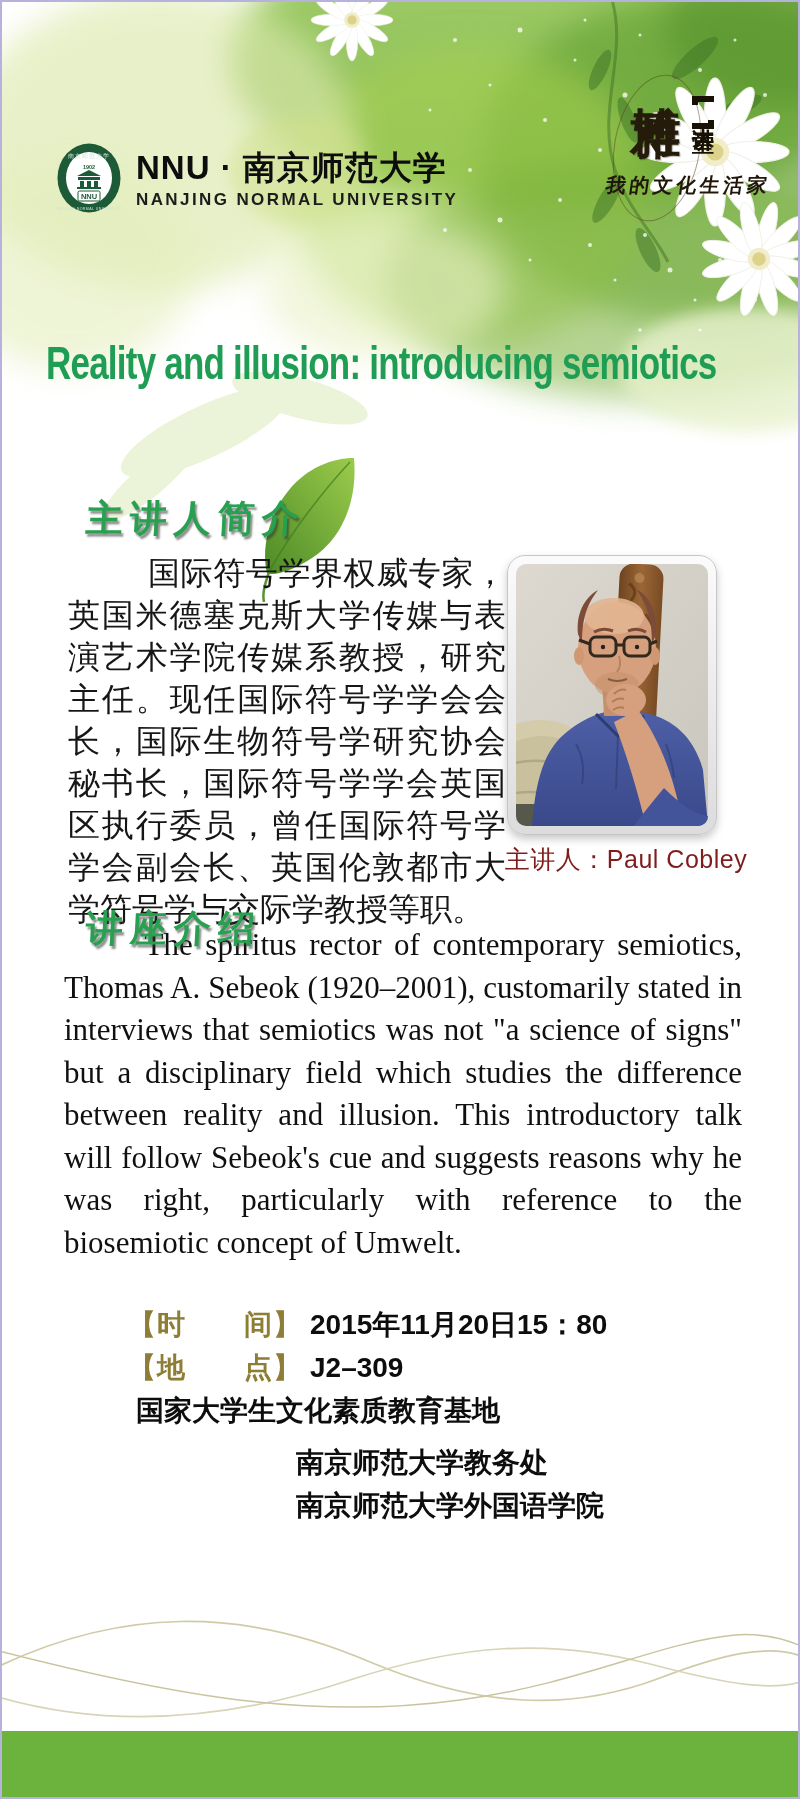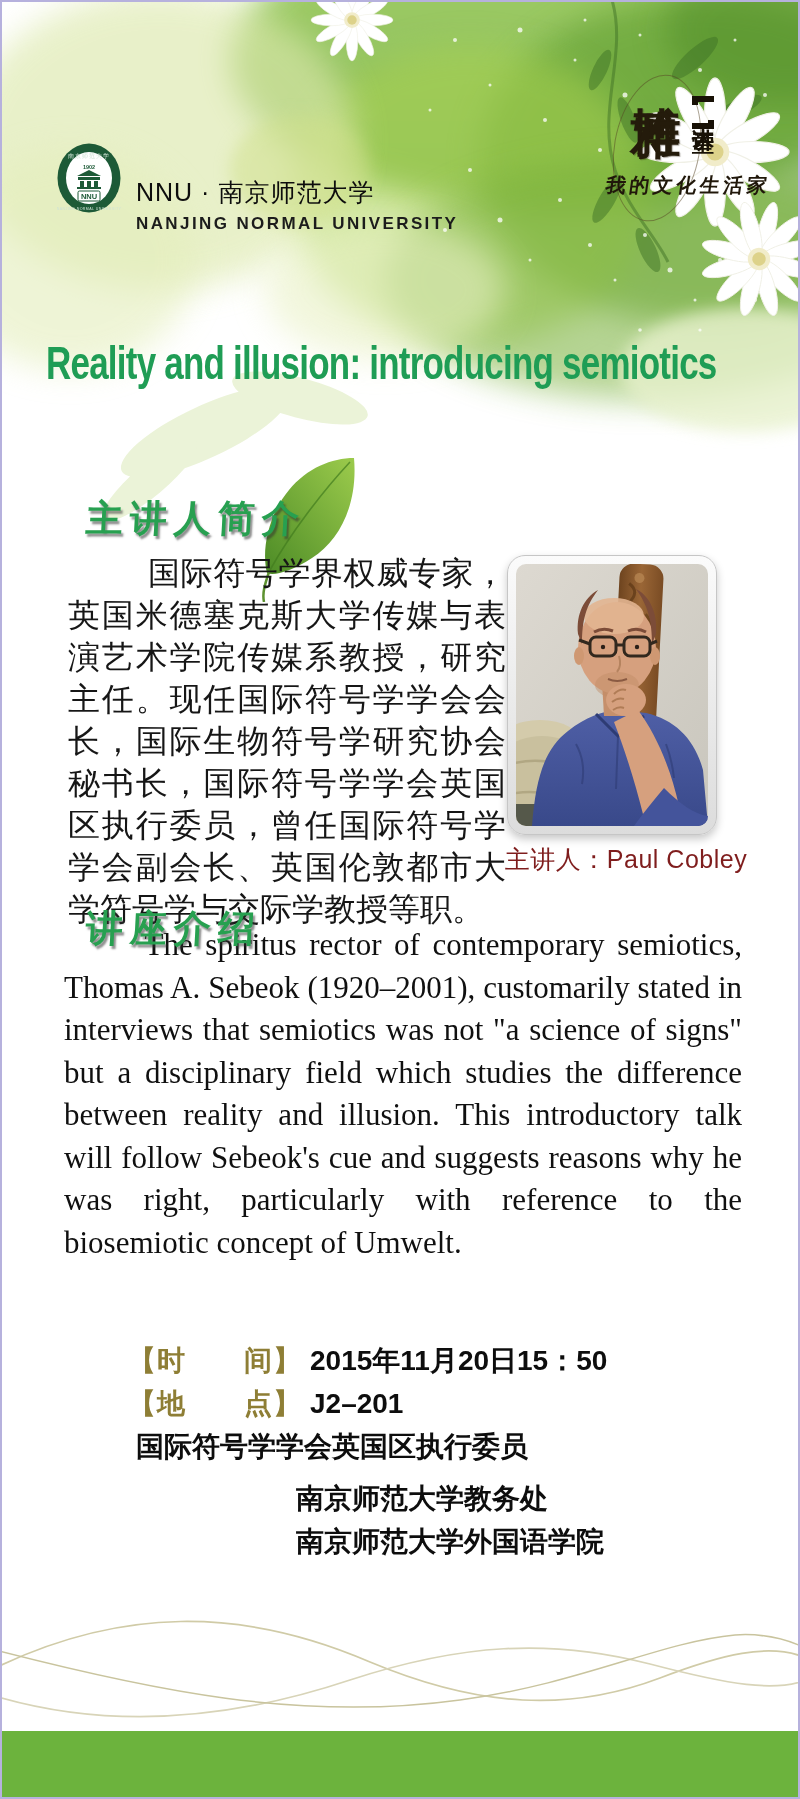--- a/index.html
+++ b/index.html
@@ -8,21 +8,21 @@
     background:#ffffff; box-sizing:border-box;
     border:2px solid #b6b1dd;
     font-family:"Liberation Sans", sans-serif;
   }
   .abs{position:absolute;}
   
   .header-art{position:absolute; top:-2px; left:-2px; z-index:0;}
   
   .seal{left:54px; top:140px; z-index:2;}
   .uni-name{left:134px; top:146px; z-index:2; color:#0d0d0d;}
-  .uni-name .cn{font-size:25px; font-weight:normal; letter-spacing:1px; line-height:40px; white-space:nowrap;margin-top:24px;}
+  .uni-name .cn{font-size:33px; font-weight:bold; letter-spacing:1px; line-height:40px; white-space:nowrap;}
   .uni-name .en{font-size:17px; font-weight:600; letter-spacing:2.4px; color:#1c1c1c; margin-top:2px; white-space:nowrap;}
   
   .boya{z-index:2;}
   .boya-ring{left:612px; top:72px; width:84px; height:146px; border:1.5px solid rgba(86,68,36,.5);
     border-radius:50%; transform:rotate(10deg); z-index:1;}
   .boya-main{left:624px; top:64px; writing-mode:vertical-rl; text-orientation:upright;
     font-family:"Liberation Serif", serif; font-size:50px; font-weight:bold; color:#241b0b;
     letter-spacing:4px; line-height:60px; text-shadow:1px 1px 1px rgba(36,27,11,.35);}
   .boya-bracket{left:684px; top:94px; width:34px; display:flex; flex-direction:column; align-items:center;}
   .brk-top{width:22px; height:9px; border-top:6px solid #181106; border-left:6px solid #181106; box-sizing:border-box;}
@@ -49,21 +49,21 @@
     background:linear-gradient(#fbfbfb,#dcdcdc); border:1px solid #c6c6c6; border-radius:18px;
     padding:8px; box-shadow:0 4px 8px rgba(0,0,0,.22); z-index:2;}
   .photo-inner{width:192px; height:262px; border-radius:10px; overflow:hidden;}
   .photo-caption{left:610px; top:841px; transform:translateX(-50%); white-space:nowrap;
     font-size:25px; color:#7f1d1d; z-index:2; letter-spacing:.5px;margin-left:14px;}
   
   .desc{left:62px; top:922px; width:678px; z-index:2;
     font-family:"Liberation Serif","DejaVu Serif", serif;
     font-size:31px; line-height:42.5px; color:#101010; text-align:justify; text-indent:2.6em;}
   
-  .info{left:126px; top:1304px; z-index:2;margin-top:36px;}
+  .info{left:126px; top:1304px; z-index:2;}
   .info-row{display:flex; align-items:baseline; height:43px;}
   .info-label{font-size:28px; font-weight:bold; color:#8e7e35; letter-spacing:1px; white-space:nowrap;}
   .info-value{font-size:28px; font-weight:bold; color:#0d0d0d; margin-left:8px; white-space:nowrap;}
   .info-extra{padding-left:168px; font-size:28px; font-weight:bold; color:#0d0d0d; height:43px;
     display:flex; align-items:center; white-space:nowrap;}
   .info-extra.first{margin-top:6px;text-align:right;}
   
   .waves{left:-2px; top:1598px; z-index:1;}
   .footer-bar{left:0; top:1729px; width:796px; height:66px; background:#6cb33d; z-index:2;}
 </style>
@@ -291,28 +291,28 @@
     </div>
   </div>
   <div class="abs photo-caption">主讲人：Paul Cobley</div>
 
   <div class="abs sec-heading h-lecture">讲座介绍</div>
   <div class="abs desc">The spiritus rector of contemporary semiotics, Thomas A. Sebeok (1920–2001), customarily stated in interviews that semiotics was not "a science of signs" but a disciplinary field which studies the difference between reality and illusion. This introductory talk will follow Sebeok's cue and suggests reasons why he was right, particularly with reference to the biosemiotic concept of Umwelt.</div>
 
   <div class="abs info">
     <div class="info-row">
       <span class="info-label">【时　　间】</span>
-      <span class="info-value">2015年11月20日15：50</span>
+      <span class="info-value">2015年11月20日15：80</span>
     </div>
     <div class="info-row">
       <span class="info-label">【地　　点】</span>
-      <span class="info-value">J2–201</span>
+      <span class="info-value">J2–309</span>
     </div>
     <div class="info-row">
-      <span class="info-value">国际符号学学会英国区执行委员</span>
+      <span class="info-value">国家大学生文化素质教育基地</span>
     </div>
     <div class="info-extra first">南京师范大学教务处</div>
     <div class="info-extra">南京师范大学外国语学院</div>
   </div>
 
   <svg class="abs waves" width="804" height="132" viewBox="0 0 804 132">
     <path d="M-5,68 C120,8 240,6 370,62 C480,108 570,112 660,78 C720,55 770,42 806,58" fill="none" stroke="#d0cba7" stroke-width="1.7"></path>
     <path d="M-5,96 C110,130 230,120 350,80 C460,44 550,38 650,64 C730,85 775,92 806,80" fill="none" stroke="#d8d4b8" stroke-width="1.7"></path>
     <path d="M-5,50 C150,90 300,122 460,100 C580,84 660,42 735,35 C762,33 788,40 806,48" fill="none" stroke="#c9c49e" stroke-width="1.5"></path>
   </svg>

